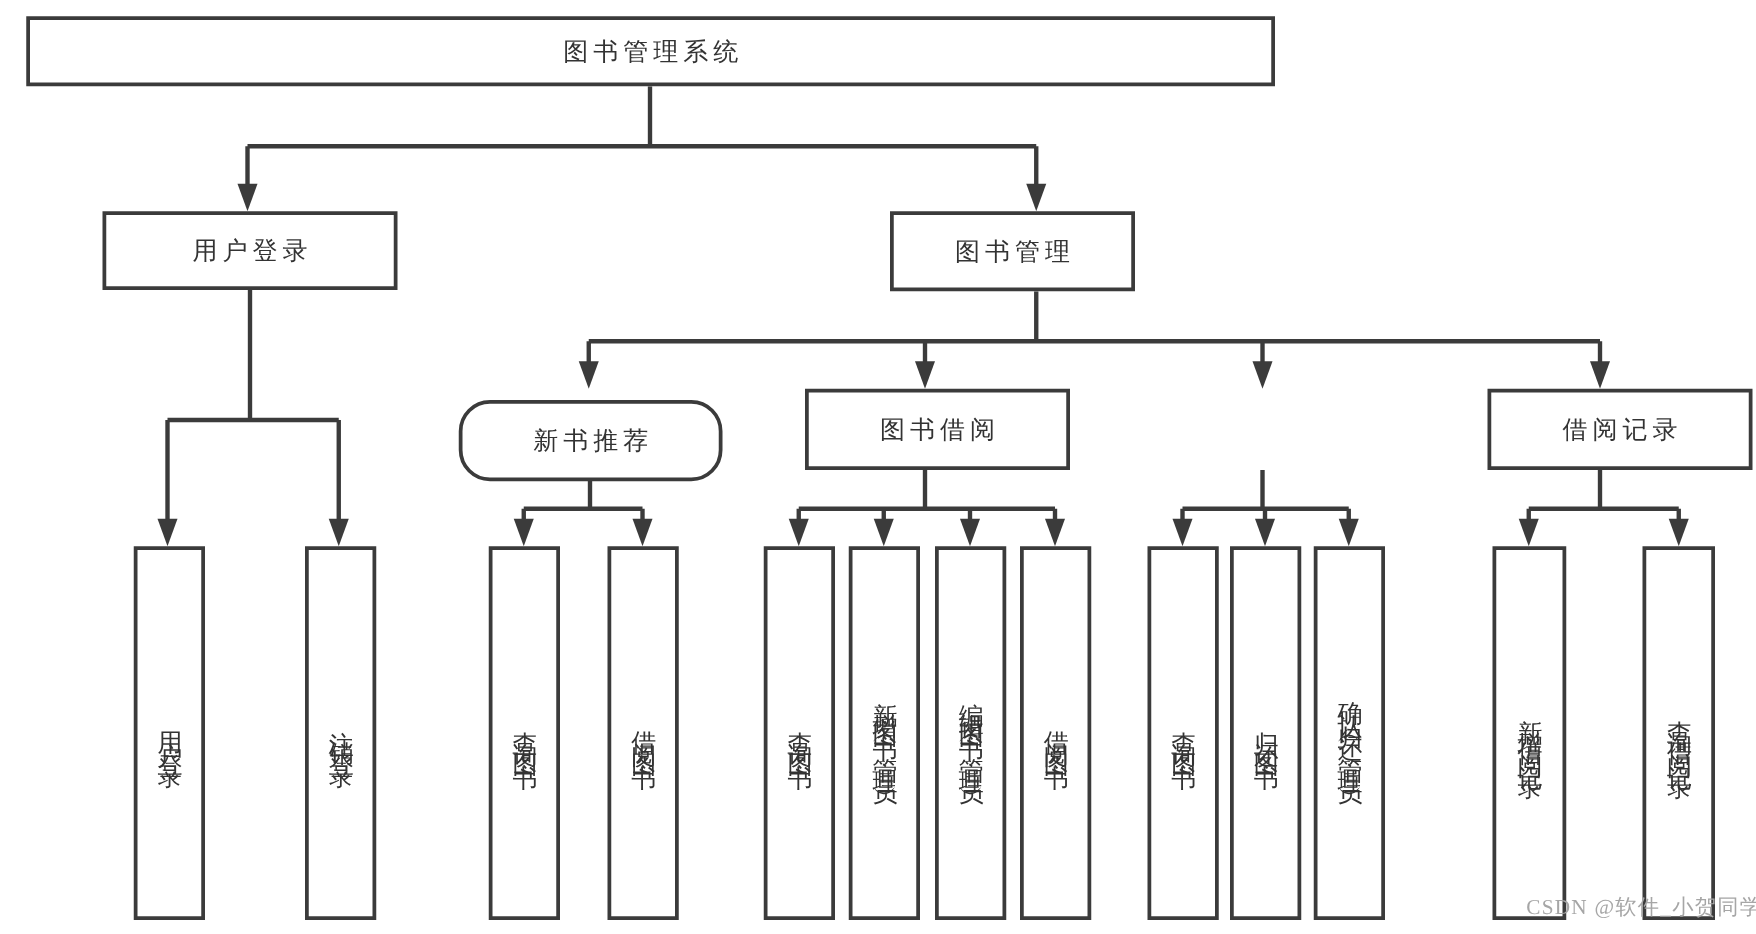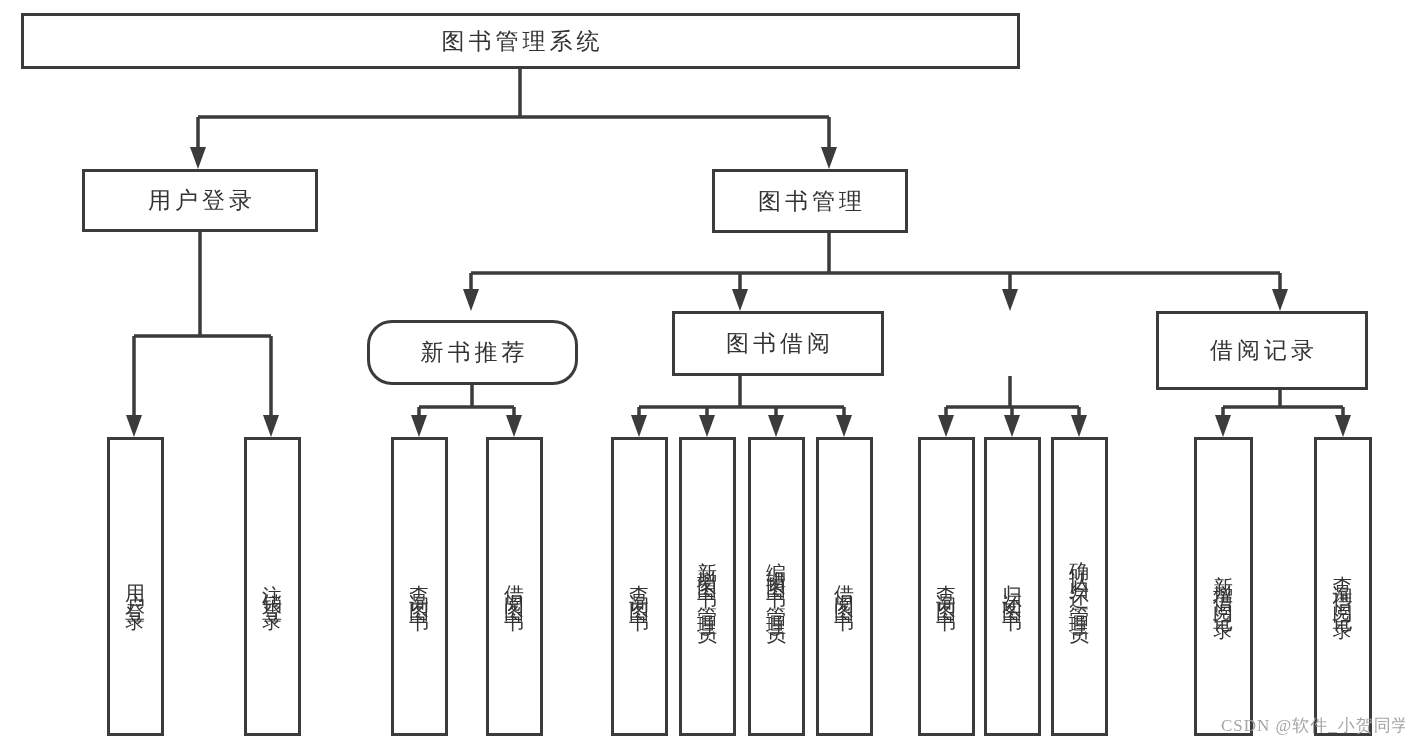--- a/index.html
+++ b/index.html
@@ -29,21 +29,21 @@
   .arrow { fill: var(--line); stroke: none; }
   .node {
     position: absolute;
     border: 3px solid var(--line);
     background: #ffffff;
     display: flex;
     align-items: center;
     justify-content: center;
   }
   .h-label {
-    font-size: 23px;
+    font-size: 20px;
     letter-spacing: 4px;
     white-space: nowrap;
     text-indent: 4px; 
   }
   .leaf .v-label {
     writing-mode: vertical-rl;
     text-orientation: mixed;
     font-size: 20px;
     line-height: 1;
     letter-spacing: 9px;
@@ -109,24 +109,24 @@
   <div class="node" style="left:82px; top:169px; width:236px; height:63px;">
     <span class="h-label">用户登录</span>
   </div>
   <div class="node" style="left:712px; top:169px; width:196px; height:64px;">
     <span class="h-label">图书管理</span>
   </div>
 
   <div class="node" style="left:367px; top:320px; width:211px; height:65px;border-radius:25px;">
     <span class="h-label">新书推荐</span>
   </div>
-  <div class="node" style="left:672px; top:311px; width:212px; height:65px;">
+  <div class="node" style="left:644px; top:311px; width:212px; height:65px;">
     <span class="h-label">图书借阅</span>
   </div>
-  <div class="node" style="left:1156px; top:311px; width:212px; height:79px;">
+  <div class="node" style="left:1190px; top:311px; width:212px; height:65px;">
     <span class="h-label">借阅记录</span>
   </div>
 
   <div class="node leaf" style="left:107px; top:437px; width:57px; height:299px;">
     <span class="v-label">用户登录</span>
   </div>
   <div class="node leaf" style="left:244px; top:437px; width:57px; height:299px;">
     <span class="v-label">注销登录</span>
   </div>
 

